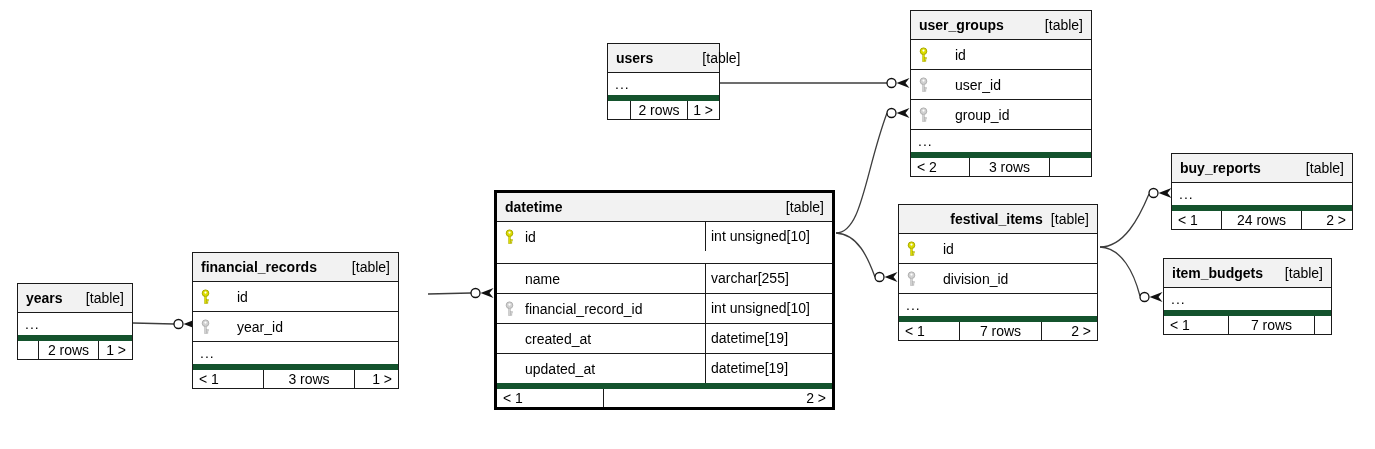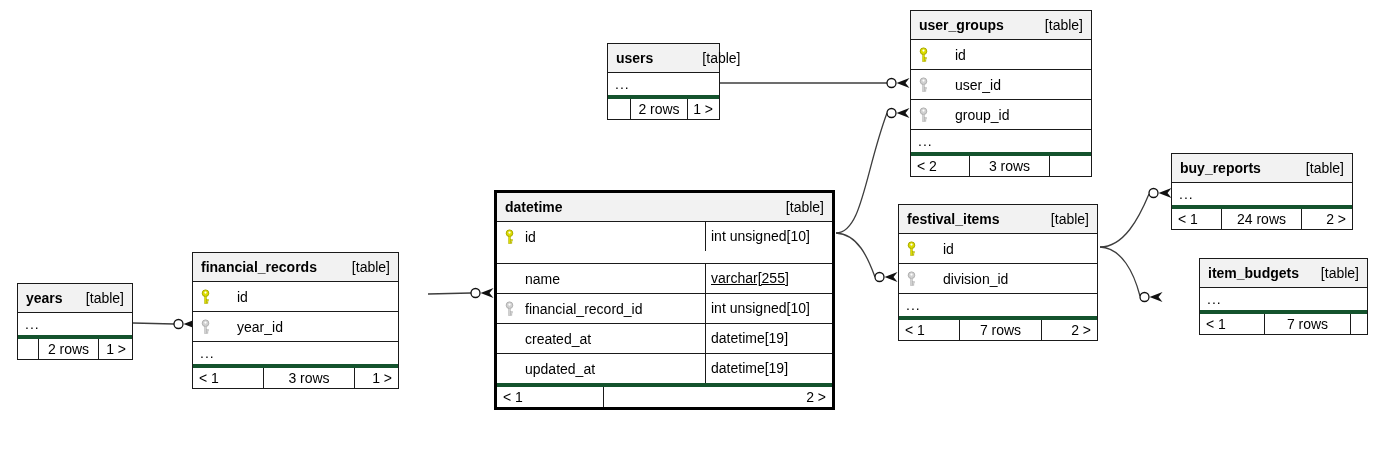--- a/index.html
+++ b/index.html
@@ -14,21 +14,21 @@
   .hdr .nm{font-weight:bold;white-space:nowrap;}
   .hdr .tag{white-space:nowrap;margin-left:8px;}
   .row{position:relative;display:flex;align-items:center;border-top:1px solid #1a1a1a;box-sizing:border-box;}
   .row .lbl{white-space:nowrap;}
   .entity.typed .row .lbl{margin-left:28px;}
   .entity:not(.typed) .row .lbl{margin-left:44px;}
   .row.ell .lbl{margin-left:7px !important;letter-spacing:1px;}
   .keyic{position:absolute;left:6px;top:50%;transform:translateY(-50%);}
   .typ{position:absolute;top:-1px;bottom:0;display:flex;align-items:center;
        border-left:1px solid #1a1a1a;padding-left:5px;box-sizing:border-box;white-space:nowrap;}
-  .ftr{display:flex;border-top:4px solid #14532d;box-sizing:border-box;}
+  .ftr{display:flex;border-top:6px solid #14532d;box-sizing:border-box;}
   .fc{display:flex;align-items:center;box-sizing:border-box;white-space:nowrap;overflow:hidden;}
   .fc + .fc{border-left:1px solid #1a1a1a;}
   .fc.a-left{justify-content:flex-start;padding-left:6px;}
   .fc.a-mid{justify-content:center;}
   .fc.a-right{justify-content:flex-end;padding-right:6px;}
   #note{position:absolute;left:16px;top:419px;font-size:14px;}
 </style>
 </head>
 <body>
 
@@ -123,21 +123,21 @@
         <div class="row ell" style="height: 23px;">
           <span class="lbl">...</span>
         </div>
         <div class="ftr" style="height: 24px;">
           <div class="fc a-left" style="width: 49px;">&lt; 1</div>
           <div class="fc a-mid" style="width: 80px;">24 rows</div>
           <div class="fc a-right" style="width: 53px; flex: 1 1 0%;">2 &gt;</div>
         </div>
       </div>
       <div class="entity" style="left: 898px; top: 204px; width: 200px;">
-        <div class="hdr" style="height: 28px;">
+        <div class="hdr" style="height: 28px; justify-content: flex-end;">
           <span class="nm">festival_items</span>
           <span class="tag">[table]</span>
         </div>
         <div class="row key" style="height: 30px;">
           <svg class="keyic" width="13" height="16" viewBox="0 0 13 16">
             <circle cx="6.5" cy="4.2" r="3.3" fill="#dede00" stroke="#a8a800" stroke-width="1"></circle>
             <circle cx="6.5" cy="3.6" r="1.1" fill="#ffffff"></circle>
             <rect x="5.6" y="7.2" width="1.9" height="7.4" fill="#dede00" stroke="#a8a800" stroke-width="0.5"></rect>
             <rect x="7.4" y="10.6" width="1.9" height="1.5" fill="#dede00" stroke="#a8a800" stroke-width="0.5"></rect>
             <rect x="7.4" y="12.9" width="1.5" height="1.4" fill="#dede00" stroke="#a8a800" stroke-width="0.5"></rect>
@@ -156,21 +156,21 @@
         </div>
         <div class="row ell" style="height: 23px;">
           <span class="lbl">...</span>
         </div>
         <div class="ftr" style="height: 24px;">
           <div class="fc a-left" style="width: 60px;">&lt; 1</div>
           <div class="fc a-mid" style="width: 82px;">7 rows</div>
           <div class="fc a-right" style="width: 58px; flex: 1 1 0%;">2 &gt;</div>
         </div>
       </div>
-      <div class="entity" style="left: 1163px; top: 258px; width: 169px; margin-left: 36px;">
+      <div class="entity" style="left: 1163px; top: 258px; width: 169px;">
         <div class="hdr" style="height: 28px;">
           <span class="nm">item_budgets</span>
           <span class="tag">[table]</span>
         </div>
         <div class="row ell" style="height: 23px;">
           <span class="lbl">...</span>
         </div>
         <div class="ftr" style="height: 24px;">
           <div class="fc a-left" style="width: 64px;">&lt; 1</div>
           <div class="fc a-mid" style="width: 86px;">7 rows</div>
@@ -188,21 +188,21 @@
             <circle cx="6.5" cy="3.6" r="1.1" fill="#ffffff"></circle>
             <rect x="5.6" y="7.2" width="1.9" height="7.4" fill="#dede00" stroke="#a8a800" stroke-width="0.5"></rect>
             <rect x="7.4" y="10.6" width="1.9" height="1.5" fill="#dede00" stroke="#a8a800" stroke-width="0.5"></rect>
             <rect x="7.4" y="12.9" width="1.5" height="1.4" fill="#dede00" stroke="#a8a800" stroke-width="0.5"></rect>
           </svg>
           <span class="lbl">id</span>
           <span class="typ" style="left:208px;right:0;">int unsigned[10]</span>
         </div>
         <div class="row" style="height: 30px; margin-top: 12px;">
           <span class="lbl">name</span>
-          <span class="typ" style="left:208px;right:8px;text-decoration:underline;">varchar[255]</span>
+          <span class="typ" style="left:208px;right:8px;">varchar[255]</span>
         </div>
         <div class="row key" style="height: 30px;">
           <svg class="keyic" width="13" height="16" viewBox="0 0 13 16">
             <circle cx="6.5" cy="4.2" r="3.3" fill="#d2d2d2" stroke="#b0b0b0" stroke-width="1"></circle>
             <circle cx="6.5" cy="3.6" r="1.1" fill="#ffffff"></circle>
             <rect x="5.6" y="7.2" width="1.9" height="7.4" fill="#d2d2d2" stroke="#b0b0b0" stroke-width="0.5"></rect>
             <rect x="7.4" y="10.6" width="1.9" height="1.5" fill="#d2d2d2" stroke="#b0b0b0" stroke-width="0.5"></rect>
             <rect x="7.4" y="12.9" width="1.5" height="1.4" fill="#d2d2d2" stroke="#b0b0b0" stroke-width="0.5"></rect>
           </svg>
           <span class="lbl">financial_record_id</span>

